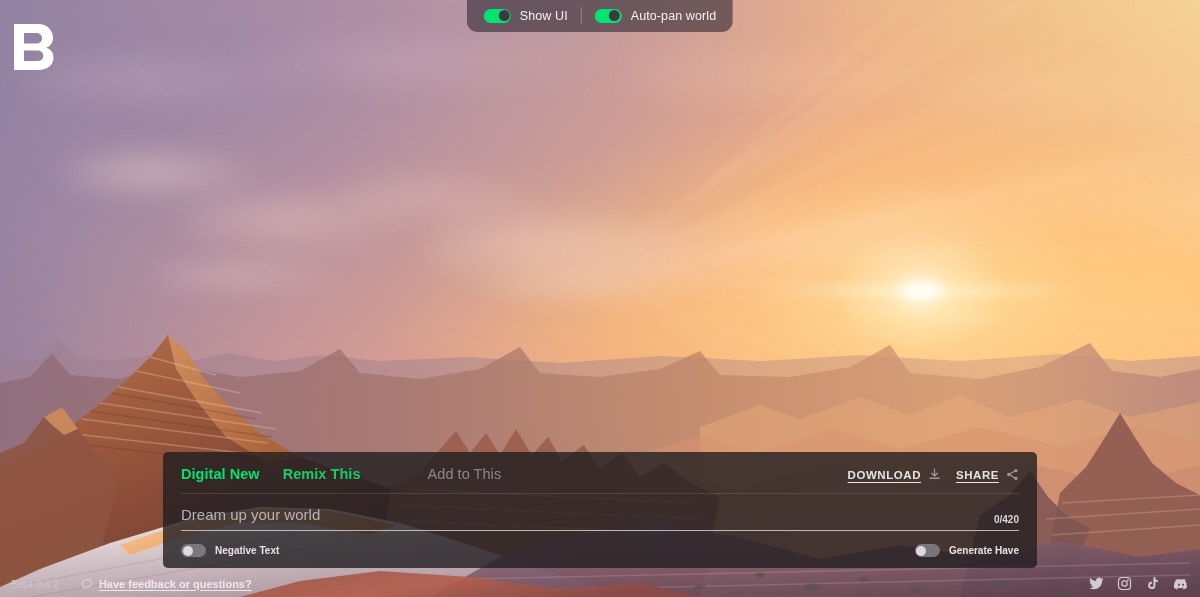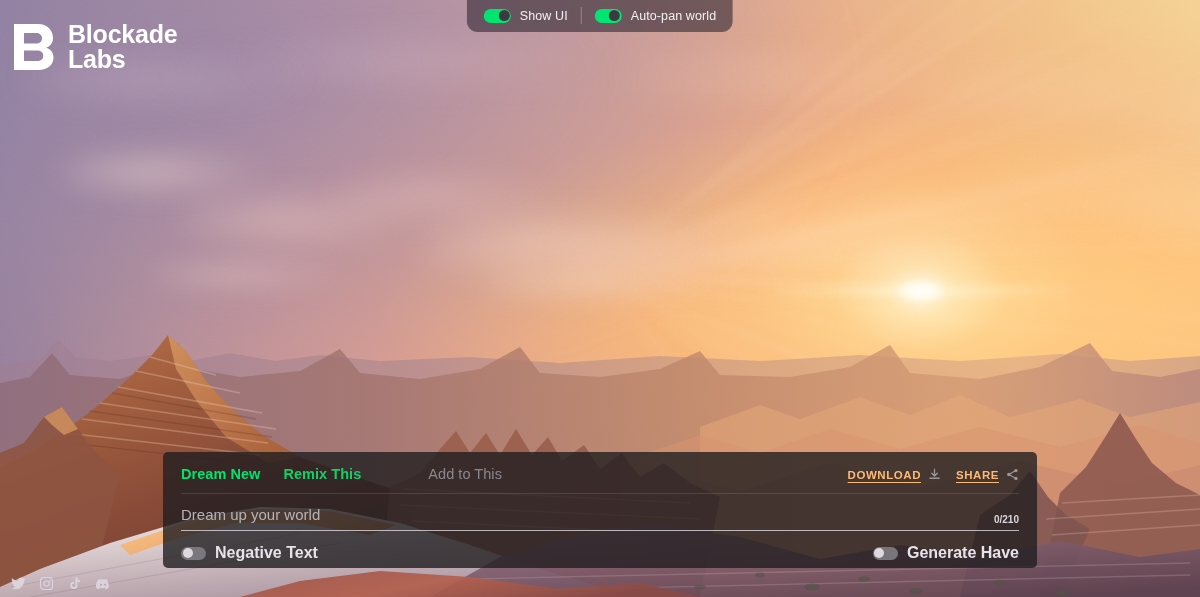--- a/index.html
+++ b/index.html
@@ -118,21 +118,21 @@
     display:flex; align-items:flex-start; justify-content:space-between;
     padding:14px 18px 0 18px;
   }
   .tabs { display:flex; align-items:baseline; gap:23px; }
   .tab { font-size:14.5px; font-weight:bold; letter-spacing:.05px; cursor:pointer; }
   .tab.active   { color:#00e46d; }
   .tab.alt      { color:#14cf68; }
   .tab.disabled { color:#8b888d; font-weight:normal;margin-left:44px; }
 
   .actions { display:flex; align-items:center; gap:15px; padding-top:2px; }
-  .action { display:flex; align-items:center; gap:7px; color:#fdba74; cursor:pointer; }
+  .action { display:flex; align-items:center; gap:7px; color:#e5e5e5; cursor:pointer; }
   .action .atxt { font-size:11.5px; font-weight:bold; letter-spacing:.55px; text-decoration:underline; text-underline-offset:3px; }
   .action svg { display:block; }
 
   .divline { height:1px; background:rgba(255,255,255,0.12); margin:11px 18px 0 18px; }
 
   .panel-mid {
     display:flex; align-items:center; gap:15px;
     padding:12px 18px 0 18px;
   }
   .inputwrap { flex:1; position:relative; }
@@ -158,21 +158,21 @@
     background:#00e472; border:none; border-radius:4px;
     color:#0e2a1c; font-size:13px; font-weight:bold; letter-spacing:.7px;
     cursor:pointer;
   }
 
   .panel-bot {
     display:flex; align-items:center; justify-content:space-between;
     padding:13px 18px 0 18px;
   }
   .togitem { display:flex; align-items:center; gap:9px; }
-  .togitem span { color:#e6e3e8; font-size:16px; font-weight:bold; }
+  .togitem span { color:#e6e3e8; font-size:10px; font-weight:bold; }
 
   
   .statusbar {
     position:absolute; left:0; right:0; bottom:0; height:27px;
     display:flex; align-items:center; justify-content:space-between;
     padding:0 11px; z-index:22;
   }
   .sb-left { display:flex; align-items:center; gap:22px; }
   .beta { color:#cfc5cf; font-size:10.5px; }
   .feedback { display:flex; align-items:center; gap:6px; cursor:pointer; }
@@ -396,31 +396,27 @@
       <div class="tlabel">Auto-pan world</div>
     </div>
   </div>
 
   <div class="logo">
     <svg class="logo-mark" viewBox="0 0 42 50">
       <path fill="#ffffff" d="M2,2 L26,2 C35,2 41,8 41,16 C41,21 38,24.5 34,25.8 C38.5,27 41.5,30.5 41.5,35.5 C41.5,43 35.5,48 26.5,48 L2,48 Z
                                M12,11 L12,21.5 L24,21.5 C27.5,21.5 30,19.5 30,16.2 C30,13 27.5,11 24,11 Z
                                M12,28.5 L12,39 L25,39 C28.8,39 31.3,37 31.3,33.7 C31.3,30.5 28.8,28.5 25,28.5 Z"></path>
     </svg>
-    <div>
-      <div class="logo-txt">Blockade</div>
-      <div class="logo-txt">Labs</div>
-    </div>
   </div>
 
   <div class="panel">
 
     <div class="panel-top">
       <div class="tabs">
-        <div class="tab active">Dream New</div>
+        <div class="tab active">Digital New</div>
         <div class="tab alt">Remix This</div>
         <div class="tab disabled">Add to This</div>
       </div>
 
       <div class="actions">
         <div class="action">
           <div class="atxt">DOWNLOAD</div>
           <svg width="13" height="13" viewBox="0 0 16 16">
             <path d="M8 1.5 L8 9.5 M4.6 6.4 L8 9.9 L11.4 6.4" stroke="#9a979c" stroke-width="1.6" fill="none" stroke-linecap="round" stroke-linejoin="round"></path>
             <path d="M2.4 12.6 L13.6 12.6" stroke="#9a979c" stroke-width="1.8" stroke-linecap="round"></path>
@@ -437,21 +433,21 @@
         </div>
       </div>
     </div>
 
     <div class="divline"></div>
 
     <div class="panel-mid">
       <div class="inputwrap">
         <div class="inputrow">
           <div class="ptext">Dream up your world</div>
-          <div class="ccount">0/210</div>
+          <div class="ccount">0/420</div>
         </div>
         <div class="uline"></div>
       </div>
 
 
     </div>
 
     <div class="panel-bot">
       <div class="togitem">
         <div class="sw2">
@@ -462,20 +458,29 @@
       <div class="togitem">
         <div class="sw2">
           <div class="knob"></div>
         </div>
         <span>Generate Have</span>
       </div>
     </div>
   </div>
 
   <div class="statusbar">
+    <div class="sb-left">
+      <div class="beta">Beta 0.4.2</div>
+      <div class="feedback">
+        <svg width="12" height="12" viewBox="0 0 16 16">
+          <path d="M8 2.2 C4.3 2.2 1.6 4.4 1.6 7.1 C1.6 8.7 2.6 10.1 4.1 11 L3.4 13.6 L6.2 12.1 C6.8 12.2 7.4 12.3 8 12.3 C11.7 12.3 14.4 10.1 14.4 7.3 C14.4 4.5 11.7 2.2 8 2.2 Z" fill="none" stroke="#e3dce3" stroke-width="1.3" stroke-linejoin="round"></path>
+        </svg>
+        <div class="ftxt">Have feedback or questions?</div>
+      </div>
+    </div>
 
     <div class="socials">
       <svg width="15" height="15" viewBox="0 0 24 24">
         <path fill="#ded6de" d="M23 4.9c-.8.4-1.7.6-2.6.8 1-.6 1.7-1.5 2-2.6-.9.5-1.9.9-3 1.1a4.6 4.6 0 0 0-7.9 4.2A13 13 0 0 1 2 3.7a4.6 4.6 0 0 0 1.4 6.1c-.8 0-1.5-.2-2.1-.6 0 2.2 1.6 4.1 3.7 4.5a4.6 4.6 0 0 1-2.1.1 4.6 4.6 0 0 0 4.3 3.2A9.2 9.2 0 0 1 1 19a13 13 0 0 0 7 2c8.4 0 13-7 13-13v-.6c.9-.6 1.7-1.5 2-2.5z"></path>
       </svg>
       <svg width="15" height="15" viewBox="0 0 24 24">
         <rect x="2.4" y="2.4" width="19.2" height="19.2" rx="5.4" ry="5.4" fill="none" stroke="#ded6de" stroke-width="1.9"></rect>
         <circle cx="12" cy="12" r="4.3" fill="none" stroke="#ded6de" stroke-width="1.9"></circle>
         <circle cx="17.4" cy="6.6" r="1.35" fill="#ded6de"></circle>
       </svg>

